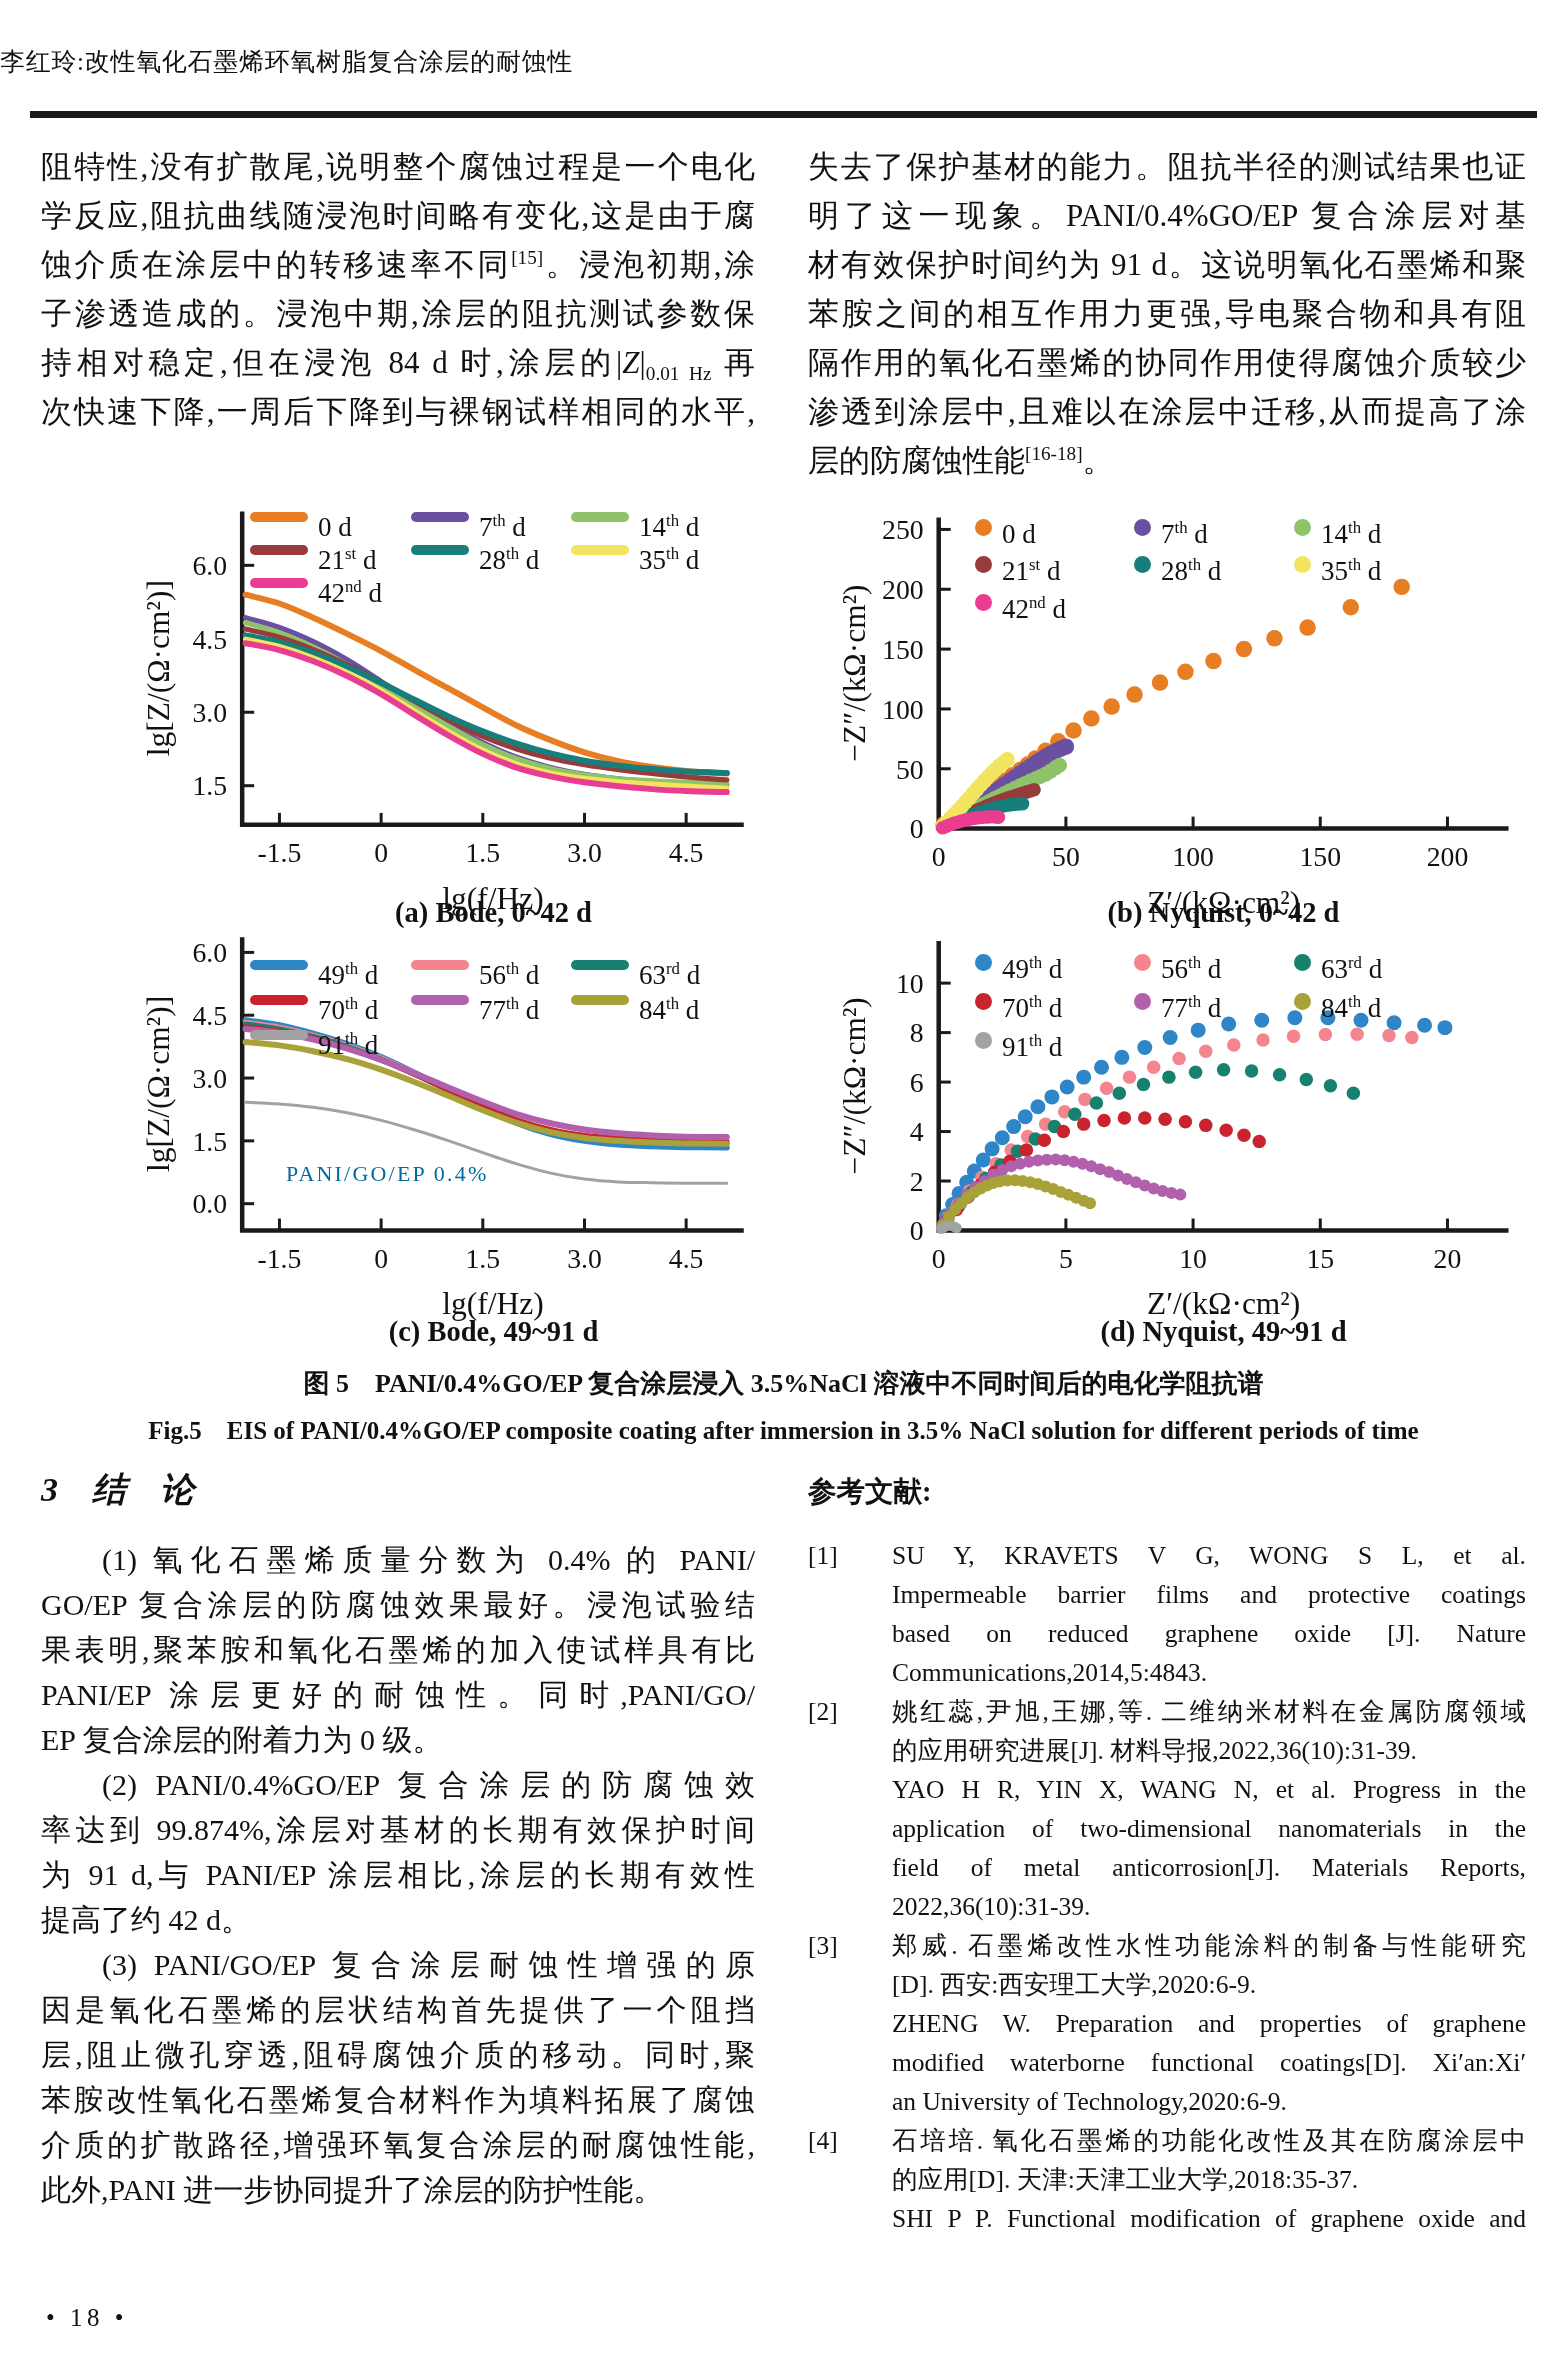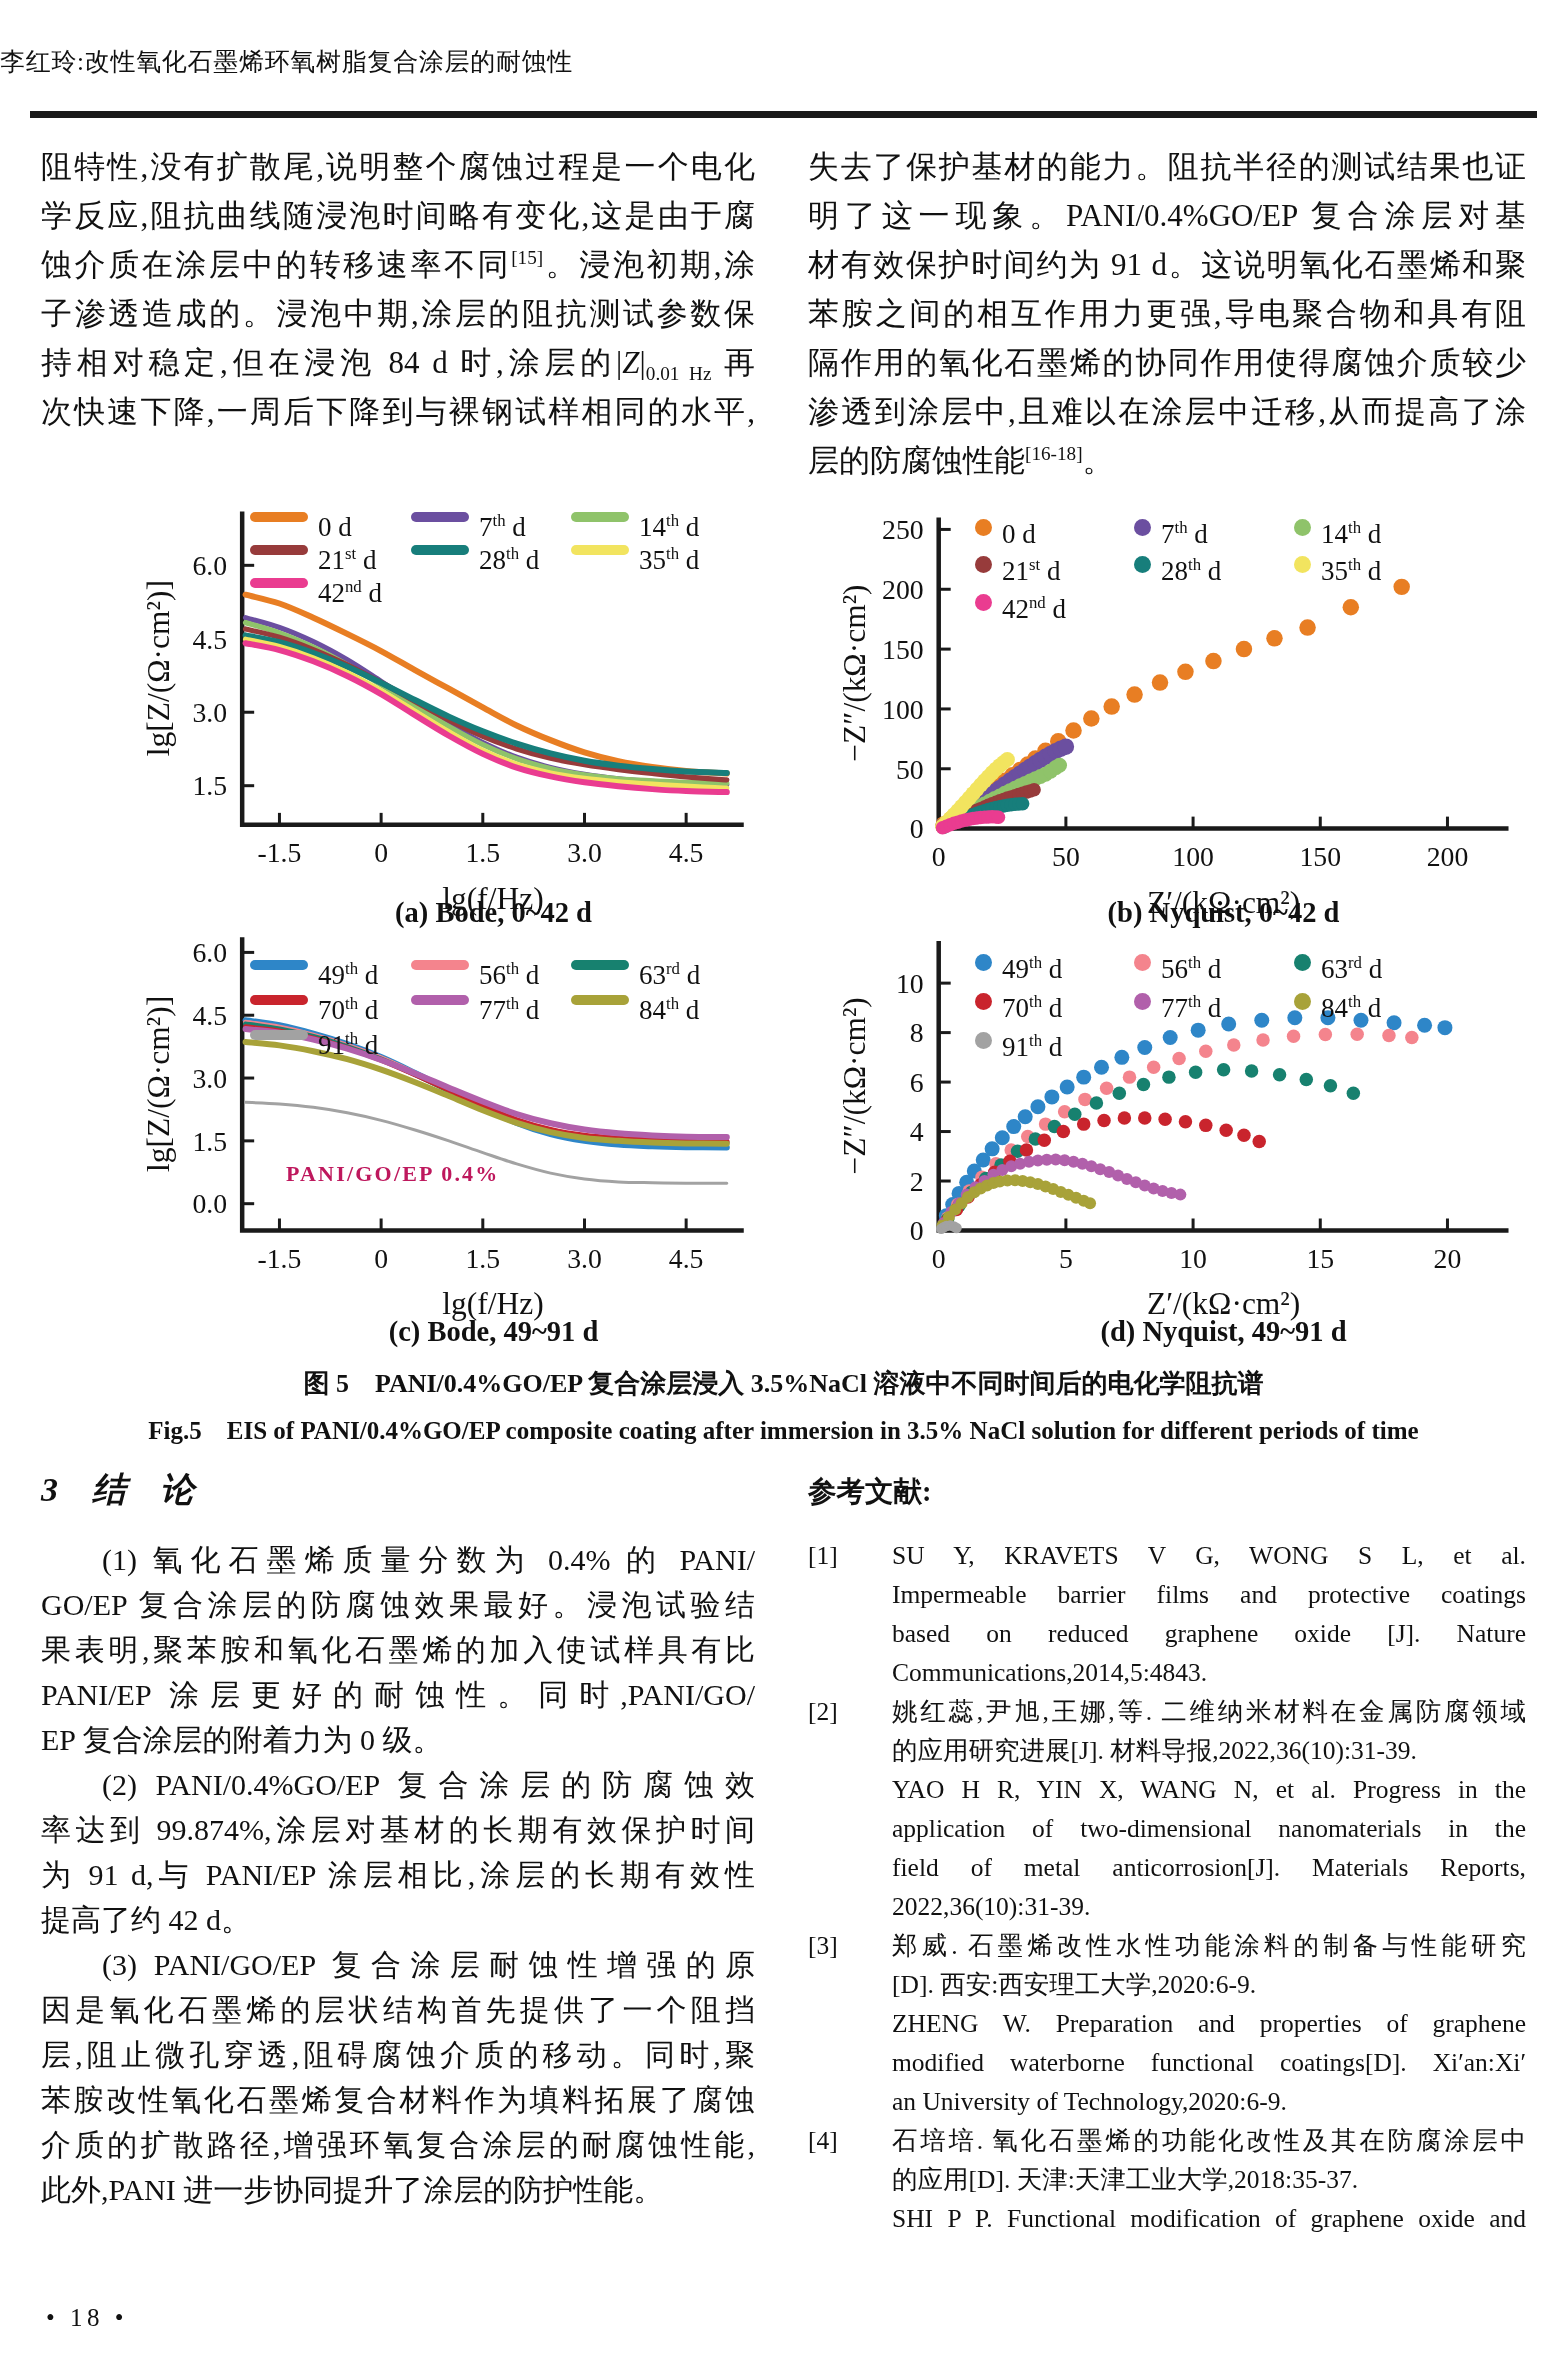--- a/index.html
+++ b/index.html
@@ -27,21 +27,21 @@
         font-weight:bold;font-size:25px;}
   .page-number{position:absolute;left:46px;top:2304px;font-size:25px;letter-spacing:4.5px;}
   #charts-svg{position:absolute;left:0;top:0;pointer-events:none;}
   #charts-svg text{font-family:"Liberation Serif","DejaVu Serif",serif;fill:#111;}
   #charts-svg .tick{font-size:37px;}
   #charts-svg .axlabel{font-size:42px;}
   .legend-item{position:absolute;display:flex;align-items:flex-start;gap:10px;height:30px;
         font-size:27px;white-space:nowrap;}
   .swatch-line{display:inline-block;width:58px;height:9.7px;border-radius:5.2px;}
   .swatch-dot{display:inline-block;width:17px;height:17px;border-radius:50%;}
-  .chart-annotation{position:absolute;font-size:22px;letter-spacing:2.2px;color:#be185d;font-weight:bold;}
+  .chart-annotation{position:absolute;font-size:22px;letter-spacing:2.2px;color:#0369a1;}
 </style>
 </head>
 <body>
 
 <div class="page">
 
   <div class="header-title">李红玲:改性氧化石墨烯环氧树脂复合涂层的耐蚀性</div>
   <div class="header-rule"></div>
 
   <div class="text-col" style="left:41px;top:142px;width:714px">

